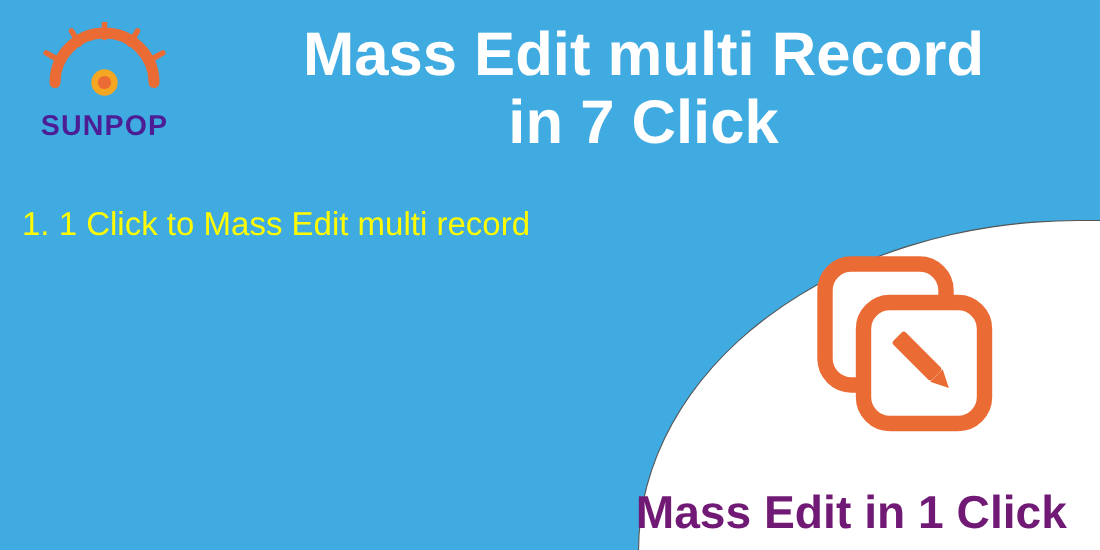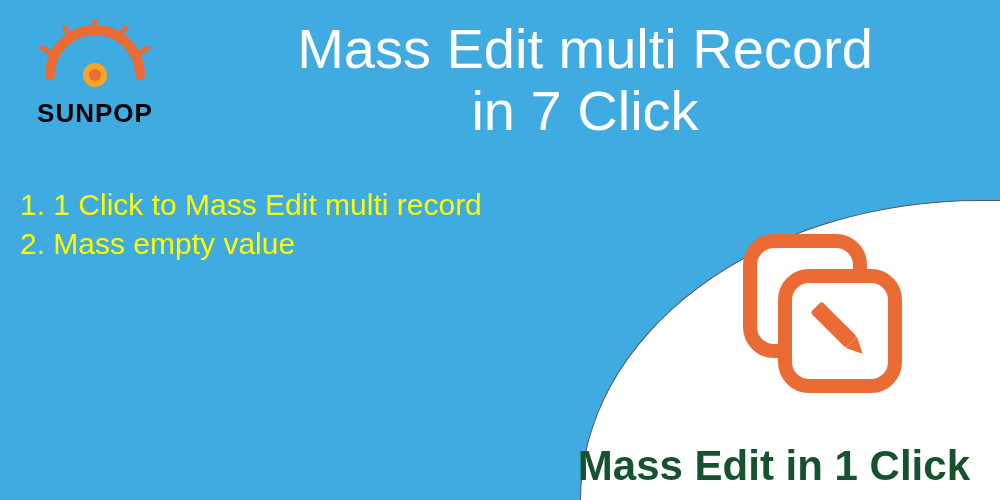--- a/index.html
+++ b/index.html
@@ -11,35 +11,35 @@
     overflow: hidden;
     font-family: Arial, sans-serif;
   }
   .logo-area {
     position: absolute;
     top: 20px;
     left: 30px;
     text-align: center;
   }
   .logo-text {
-    color: #000000;
+    color: #4c1d95;
     font-weight: 900;
     font-size: 26px;
     letter-spacing: 1px;
     margin-top: 4px;
     font-family: Arial Black, Arial, sans-serif;
   }
   .title {
     position: absolute;
     top: 18px;
     left: 210px;
     right: 40px;
     color: #fff;
     font-size: 56px;
-    font-weight: normal;
+    font-weight: bold;
     text-align: center;
     line-height: 1.1;
   }
   .features {
     position: absolute;
     top: 185px;
     left: 20px;
     color: #fffb00;
     font-size: 30px;
     line-height: 1.3;
@@ -56,21 +56,21 @@
   }
   .edit-icon {
     position: absolute;
     right: 85px;
     bottom: 90px;
   }
   .bottom-title {
     position: absolute;
     bottom: 10px;
     right: 30px;
-    color: #14532d;
+    color: #701a75;
     font-size: 42px;
     font-weight: bold;
   }
 </style>
 </head>
 <body>
 
 <div class="logo-area">
   <svg width="130" height="70" viewBox="0 0 130 70">
     <path d="M 20 55 A 40 40 0 0 1 110 55" fill="none" stroke="#ea6b34" stroke-width="10" stroke-linecap="round"></path>
@@ -85,21 +85,20 @@
   <div class="logo-text">SUNPOP</div>
 </div>
 
 <div class="title">
   <span>Mass Edit multi  Record</span><br>
   <span>in 7 Click</span>
 </div>
 
 <div class="features">
   <div>1. 1 Click to Mass Edit multi record</div>
-  <div>2. Mass empty value</div>
 </div>
 
 <div class="corner"></div>
 
 <div class="edit-icon">
   <svg width="180" height="180" viewBox="0 0 180 180">
     <rect x="15" y="15" width="110" height="110" rx="24" ry="24" fill="none" stroke="#ea6b34" stroke-width="14"></rect>
     <rect x="50" y="50" width="110" height="110" rx="24" ry="24" fill="#fff" stroke="#ea6b34" stroke-width="14"></rect>
     <g transform="translate(105,105) rotate(-45)">
       <rect x="-8" y="-34" width="16" height="50" fill="#ea6b34" rx="3"></rect>

